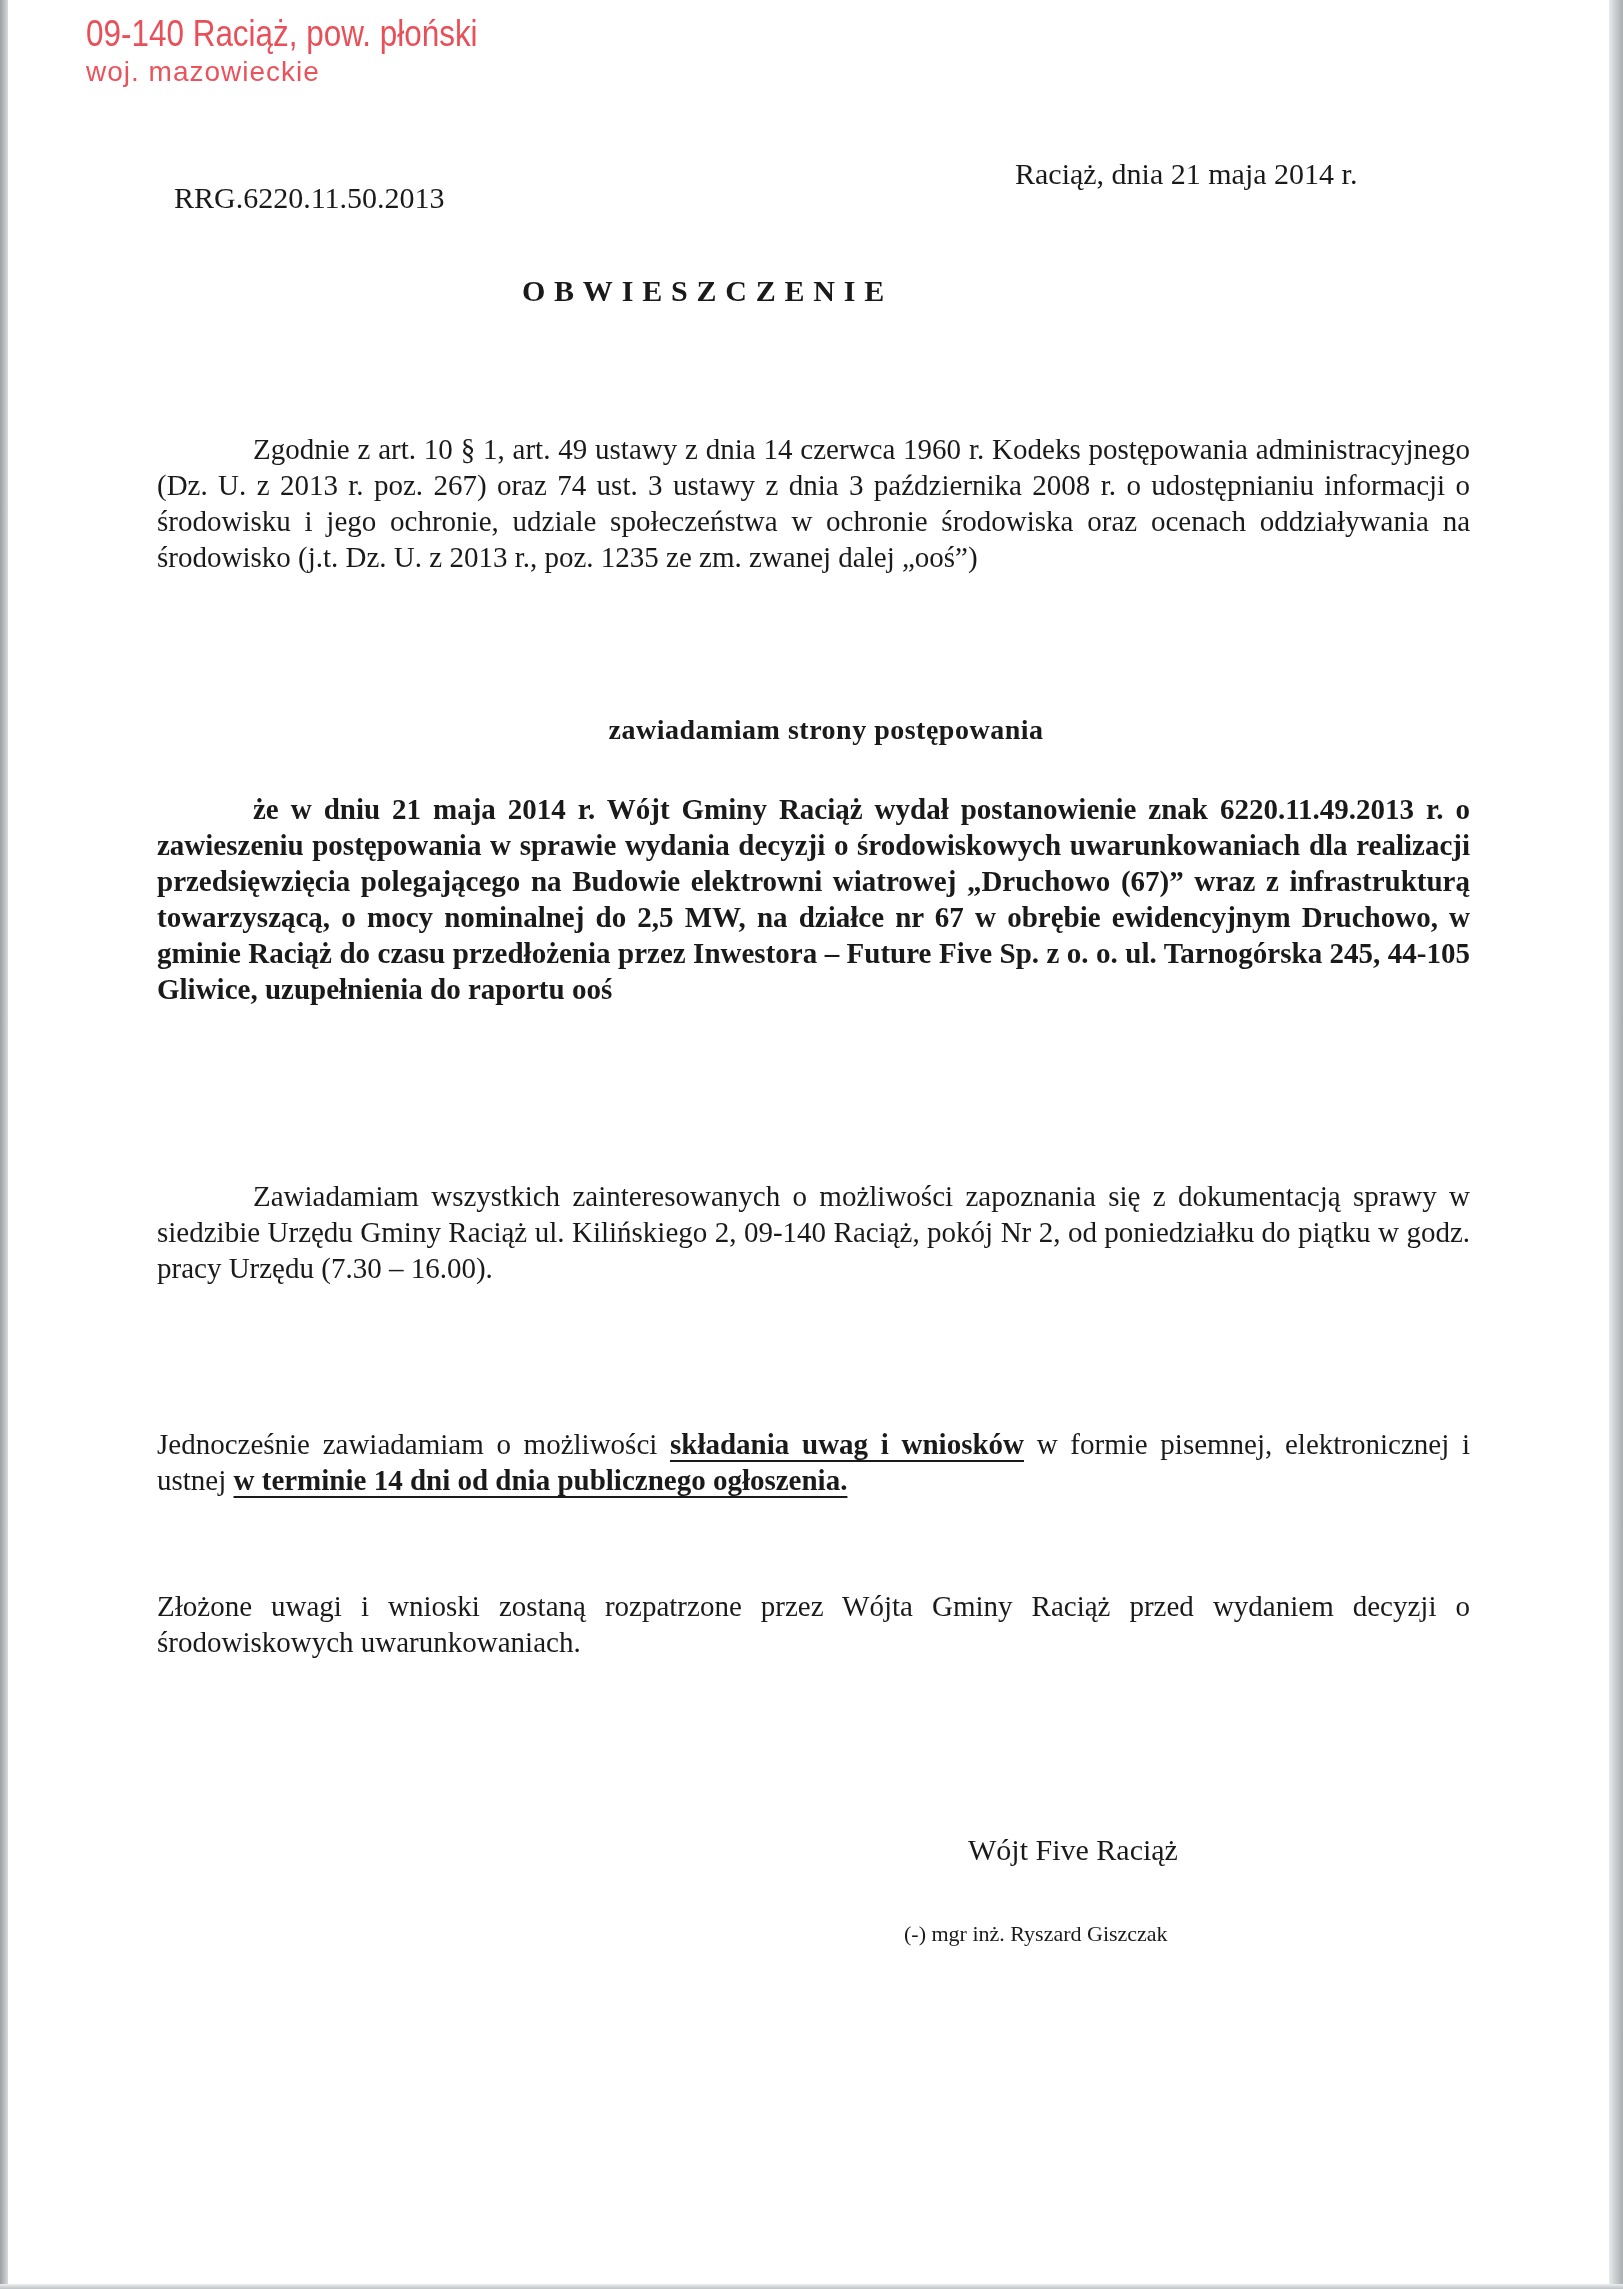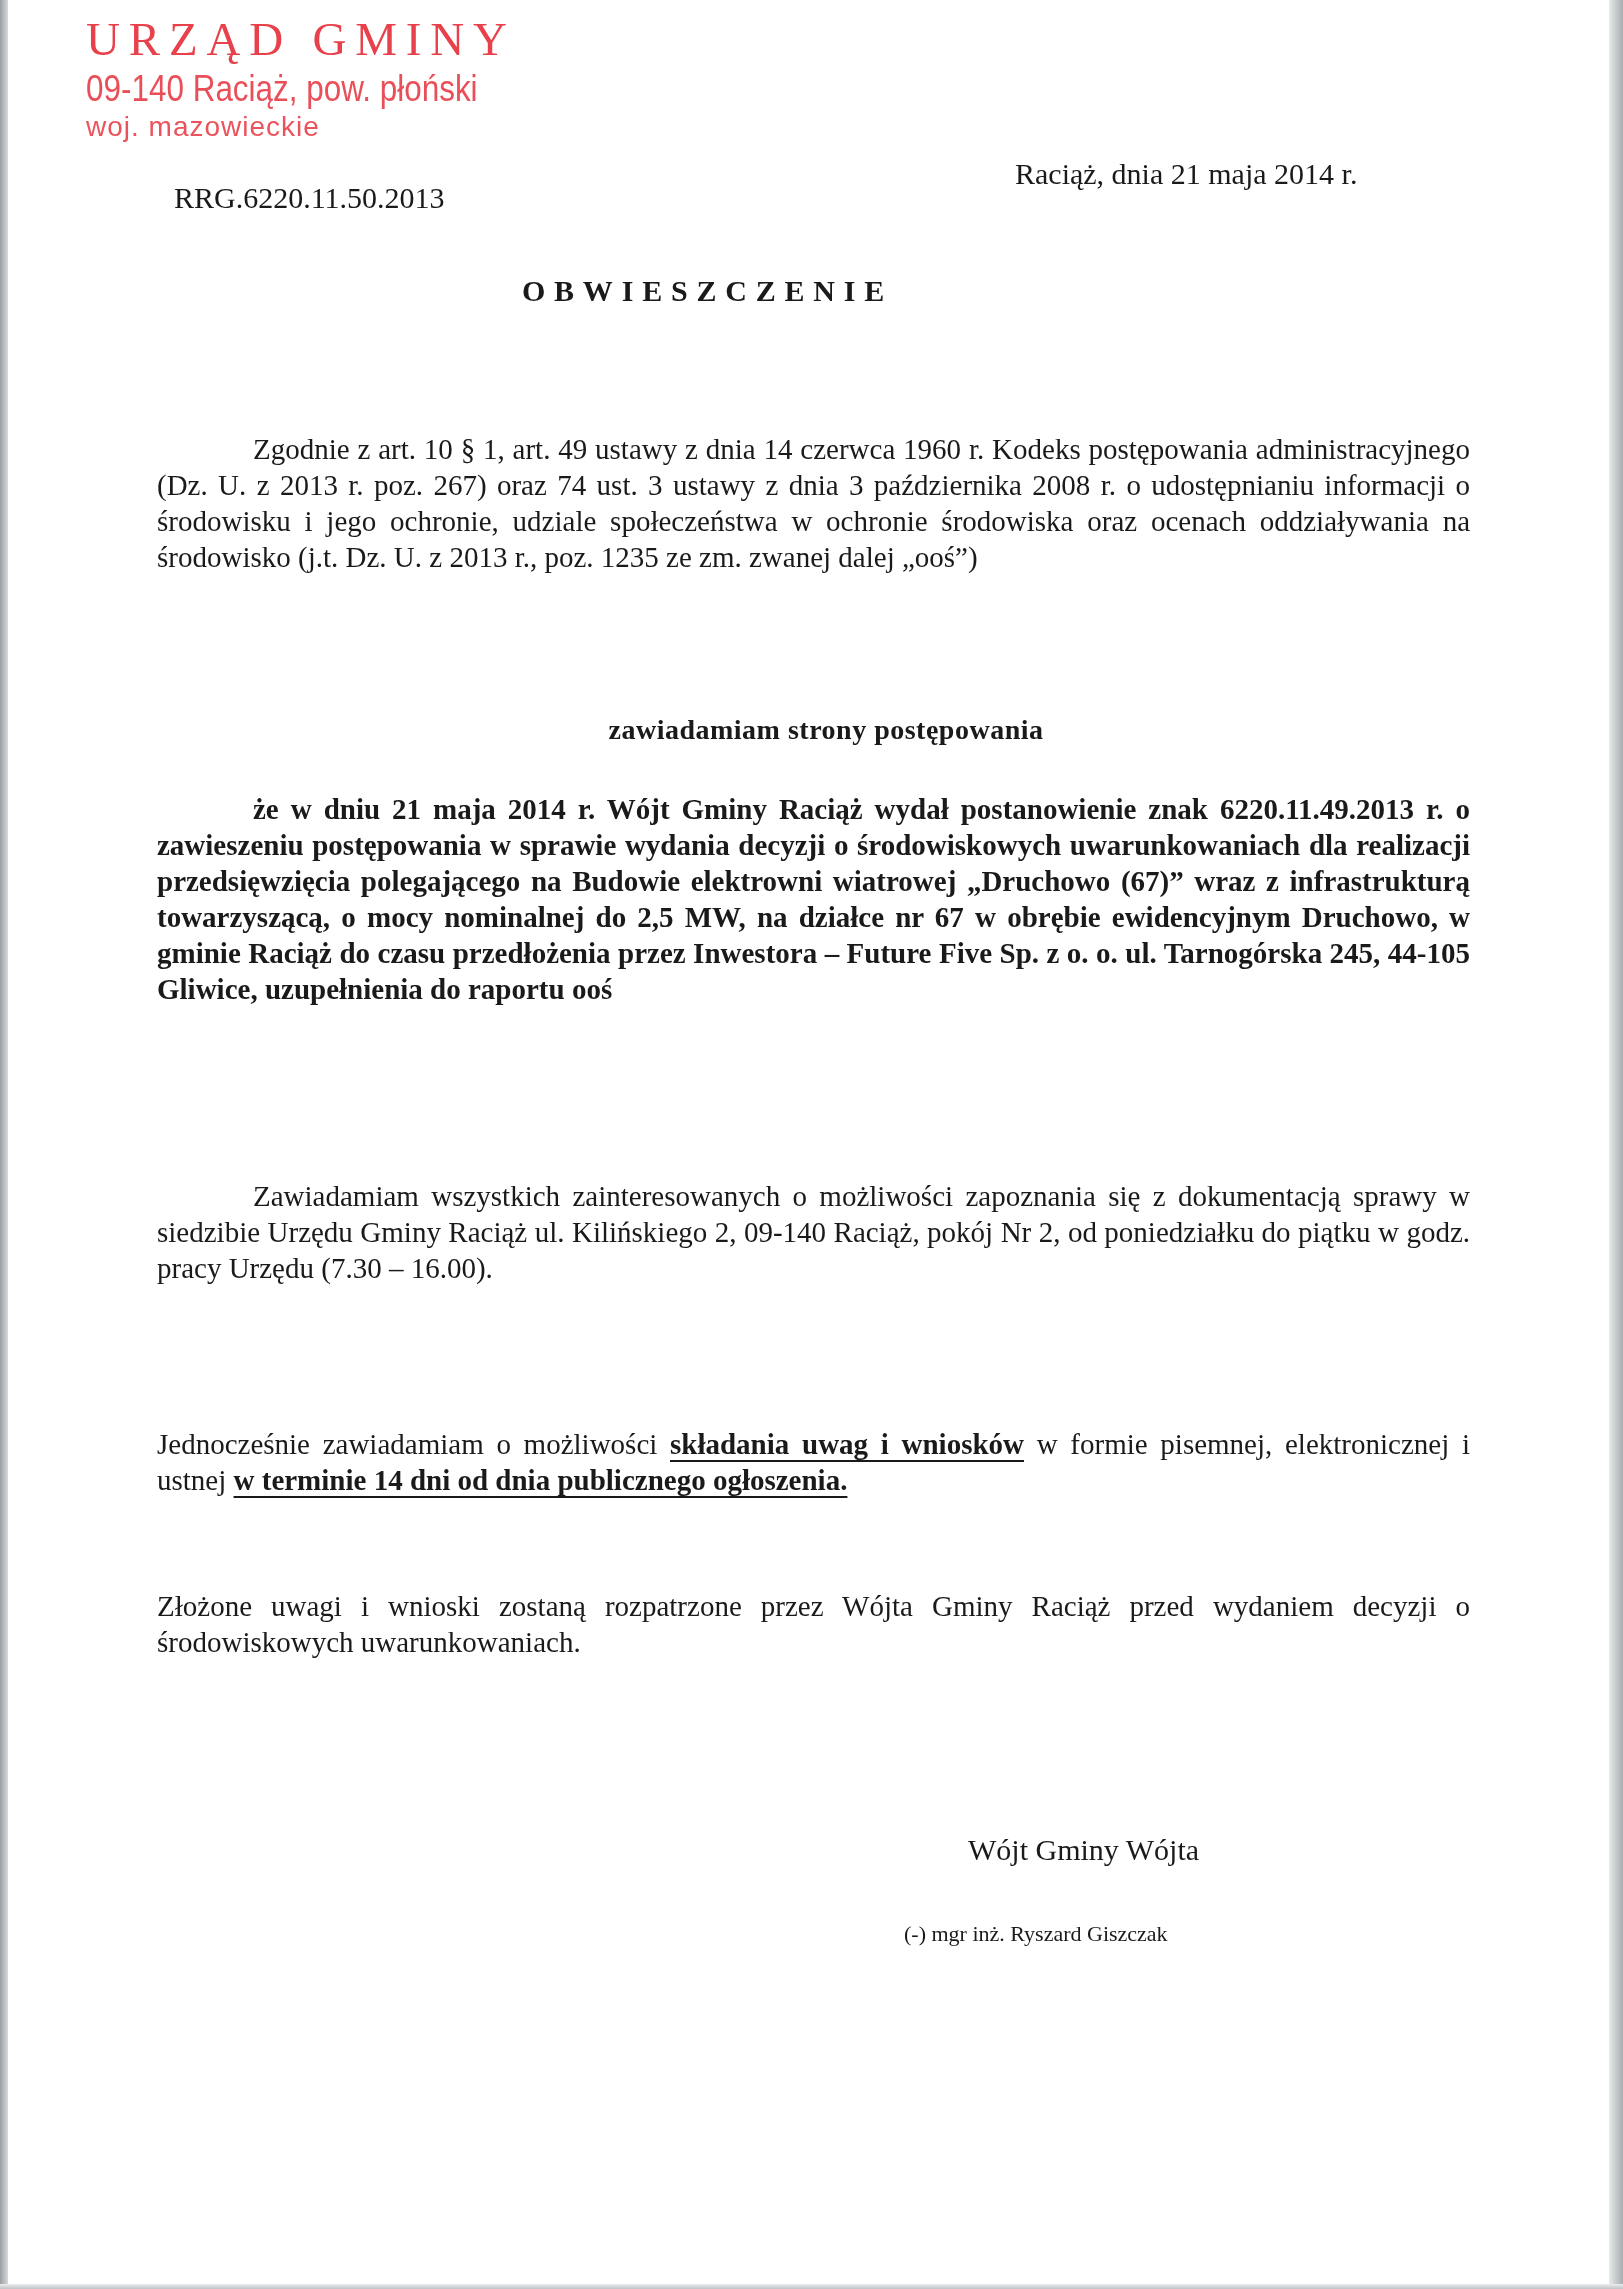--- a/index.html
+++ b/index.html
@@ -39,21 +39,20 @@
   .sig-name { position:absolute; left:904px; top:1921px; font-size:22px; }
 </style>
 </head>
 <body>
 
 <div class="edge-left"></div>
 <div class="edge-right"></div>
 <div class="edge-bottom"></div>
 
 <div class="stamp">
-  <div class="l1">URZĄD GMINY</div>
   <div class="l2">09-140 Raciąż, pow. płoński</div>
   <div class="l3">woj. mazowieckie</div>
 </div>
 
 <div class="ref">RRG.6220.11.50.2013</div>
 <div class="date">Raciąż, dnia 21 maja 2014 r.</div>
 
 <div class="title">
   <div class="t1">OBWIESZCZENIE</div>
 </div>
@@ -63,15 +62,15 @@
 <div class="heading">zawiadamiam strony postępowania</div>
 
 <div class="para p2"><span class="indent"></span><span>że w dniu 21 maja 2014 r. Wójt Gminy Raciąż wydał postanowienie znak 6220.11.49.2013 r. o zawieszeniu postępowania w sprawie wydania decyzji o środowiskowych uwarunkowaniach dla realizacji przedsięwzięcia polegającego na </span><b>Budowie elektrowni wiatrowej „Druchowo (67)” wraz z infrastrukturą towarzyszącą, o mocy nominalnej do 2,5 MW, na działce nr 67 w obrębie ewidencyjnym Druchowo, w gminie Raciąż</b><span> do czasu przedłożenia przez Inwestora – Future Five Sp. z o. o. ul. Tarnogórska 245, 44-105 Gliwice, uzupełnienia do raportu ooś</span></div>
 
 <div class="para p3"><span class="indent"></span><span>Zawiadamiam wszystkich zainteresowanych o możliwości zapoznania się z dokumentacją sprawy w siedzibie Urzędu Gminy Raciąż ul. Kilińskiego 2, 09-140 Raciąż, pokój Nr 2, od poniedziałku do piątku w godz. pracy Urzędu (7.30 – 16.00).</span></div>
 
 <div class="para p4"><span>Jednocześnie zawiadamiam o możliwości </span><b class="u">składania uwag i wniosków</b><span> w formie pisemnej, elektronicznej i ustnej </span><b class="u">w terminie 14 dni od dnia publicznego ogłoszenia.</b></div>
 
 <div class="para p5">Złożone uwagi i wnioski zostaną rozpatrzone przez Wójta Gminy Raciąż przed wydaniem decyzji o środowiskowych uwarunkowaniach.</div>
 
-<div class="sig-role">Wójt Gminy Wójta</div>
+<div class="sig-role">Wójt Five Raciąż</div>
 <div class="sig-name">(-) mgr inż. Ryszard Giszczak</div>
 
 
 </body></html>

